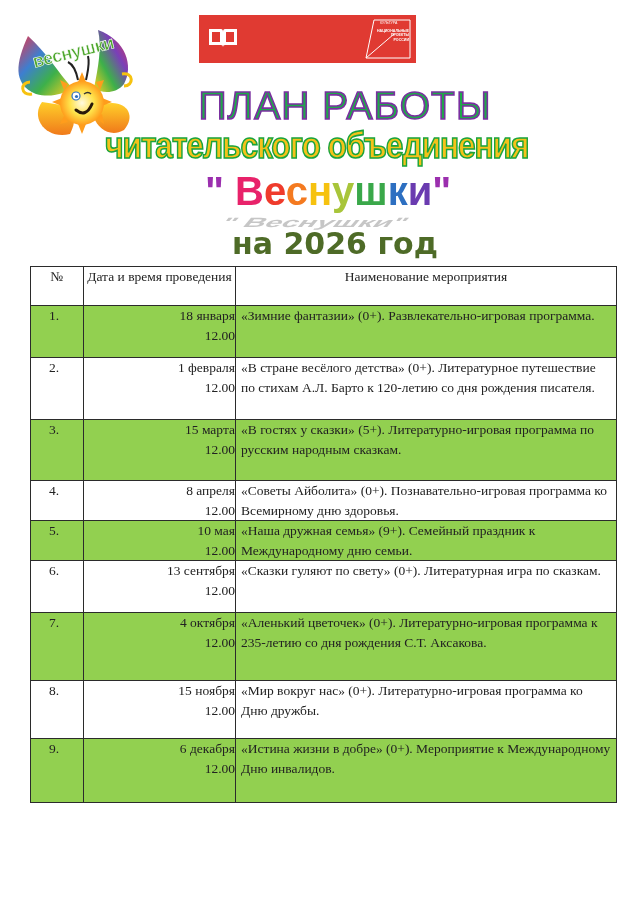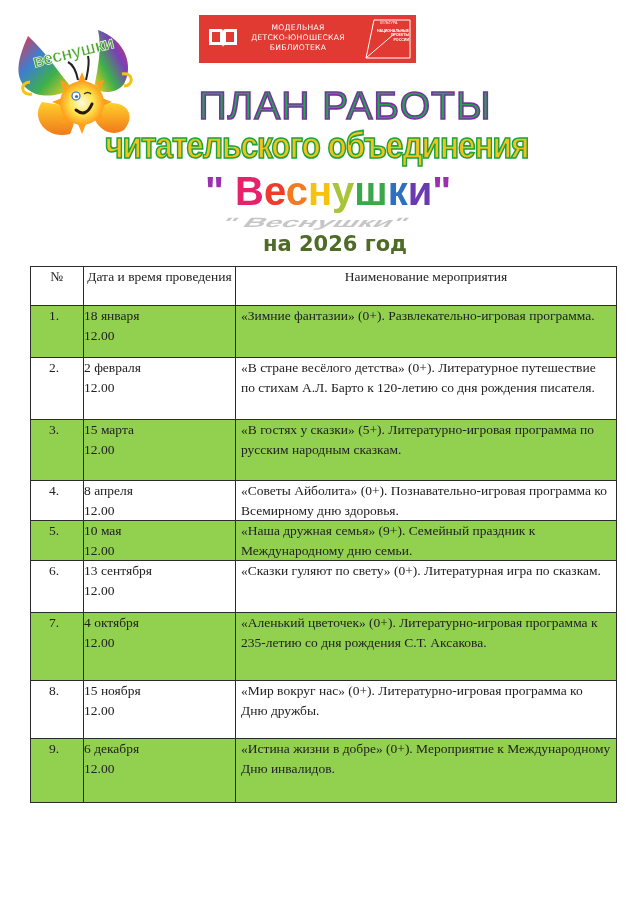--- a/index.html
+++ b/index.html
@@ -21,34 +21,34 @@
   .title1 { position: absolute; left: 0; width: 640px; top: 86px; text-align: center; padding-left: 50px; box-sizing: border-box;
             font-family: "Liberation Sans", sans-serif; font-weight: normal; font-size: 39px; line-height: 40px; color: #1fa84a;
             -webkit-text-stroke: 1.6px #7a2fa0; letter-spacing: 1px; }
   .title2 { position: absolute; left: 88px; width: 520px; top: 126px; text-align: center;
             font-family: "Liberation Sans", sans-serif; font-weight: bold; font-size: 36px; line-height: 40px; color: #f4c21a;
             -webkit-text-stroke: 1.6px #1aa43c; letter-spacing: -1.2px; transform: scaleX(0.88); transform-origin: left center; }
   .title3 { position: absolute; left: 205px; top: 168px; font-family: "Liberation Sans", sans-serif; font-weight: bold; font-size: 40px; line-height: 46px; white-space: nowrap; }
   .title3 .q { color: #9b2fae; }
   .title3-shadow { position: absolute; left: 216px; top: 196px; font-family: "Liberation Sans", sans-serif; font-weight: bold; font-size: 30px; color: #b9b9b9; transform: skewX(-40deg) scaleY(0.45); transform-origin: left bottom; opacity: 0.8; white-space: nowrap; }
   .title4 { position: absolute; left: 0; width: 640px; top: 224px; text-align: center; padding-left: 30px; box-sizing: border-box;
-            font-family: "DejaVu Sans", sans-serif; font-weight: bold; font-size: 21px; line-height: 40px; color: #4e6b27; }
+            font-family: "DejaVu Sans", sans-serif; font-weight: bold; font-size: 30px; line-height: 40px; color: #4e6b27; }
 
   
   .plan-table { position: absolute; left: 30px; top: 266px; width: 587px; border-collapse: collapse; table-layout: fixed;
                 font-family: "Liberation Serif", serif; font-size: 13.5px; color: #222; }
   .plan-table td, .plan-table th { border: 1px solid #2b2b2b; vertical-align: top; padding: 0; line-height: 19.5px; font-weight: normal; }
   .plan-table th { background: #ffffff; text-align: center; padding-top: 0; }
   .plan-table tr.green td { background: #92d050; }
   .plan-table tr.white td { background: #ffffff; }
   .col-no { width: 53px; }
   .col-date { width: 152px; }
   .col-name { width: auto; }
   .td-no { text-align: center; padding-right: 6px !important; }
-  .td-date { text-align: left; }
+  .td-date { text-align: right; }
   .td-name { padding-left: 5px !important; padding-right: 4px !important; }
   .date-line, .time-line { display: block; }
 </style>
 </head>
 <body>
 
 <div class="logo-butterfly">
   <svg width="160" height="130" viewBox="0 0 160 130">
     <defs>
       <radialGradient id="sun" cx="50%" cy="50%" r="50%">
@@ -107,25 +107,20 @@
   <div class="logo-word">веснушки</div>
 </div>
 
 <div class="lib-banner">
   <svg class="lib-book" viewBox="0 0 30 22">
     <path d="M1 2 H13 Q15 2 15 5 V20 Q15 18 13 18 H1 Z" fill="#ffffff"></path>
     <path d="M29 2 H17 Q15 2 15 5 V20 Q15 18 17 18 H29 Z" fill="#ffffff"></path>
     <path d="M4 5 H12 V15 H4 Z" fill="#e03a32"></path>
     <path d="M18 5 H26 V15 H18 Z" fill="#e03a32"></path>
   </svg>
-  <div class="lib-text">
-    <div>МОДЕЛЬНАЯ</div>
-    <div>ДЕТСКО-ЮНОШЕСКАЯ</div>
-    <div>БИБЛИОТЕКА</div>
-  </div>
   <svg class="lib-np" viewBox="0 0 48 42">
     <path d="M10 2 L46 2 L46 40 L2 40 Z" fill="none" stroke="#ffffff" stroke-width="1"></path>
     <path d="M2 40 L30 16" stroke="#ffffff" stroke-width="1"></path>
   </svg>
   <div class="lib-np-small">КУЛЬТУРА</div>
   <div class="lib-np-text">
     <div>НАЦИОНАЛЬНЫЕ</div>
     <div>ПРОЕКТЫ</div>
     <div>РОССИИ</div>
   </div>
@@ -157,21 +152,21 @@
         <td class="td-no">1.</td>
         <td class="td-date">
           <span class="date-line">18 января</span>
           <span class="time-line">12.00</span>
         </td>
         <td class="td-name">«Зимние фантазии» (0+). Развлекательно-игровая программа.</td>
       </tr>
       <tr class="white" style="height: 62px;">
         <td class="td-no">2.</td>
         <td class="td-date">
-          <span class="date-line">2 февраля</span>
+          <span class="date-line">1 февраля</span>
           <span class="time-line">12.00</span>
         </td>
         <td class="td-name">«В стране весёлого детства» (0+). Литературное путешествие по стихам А.Л. Барто к 120-летию со дня рождения писателя.</td>
       </tr>
       <tr class="green" style="height: 61px;">
         <td class="td-no">3.</td>
         <td class="td-date">
           <span class="date-line">15 марта</span>
           <span class="time-line">12.00</span>
         </td>

